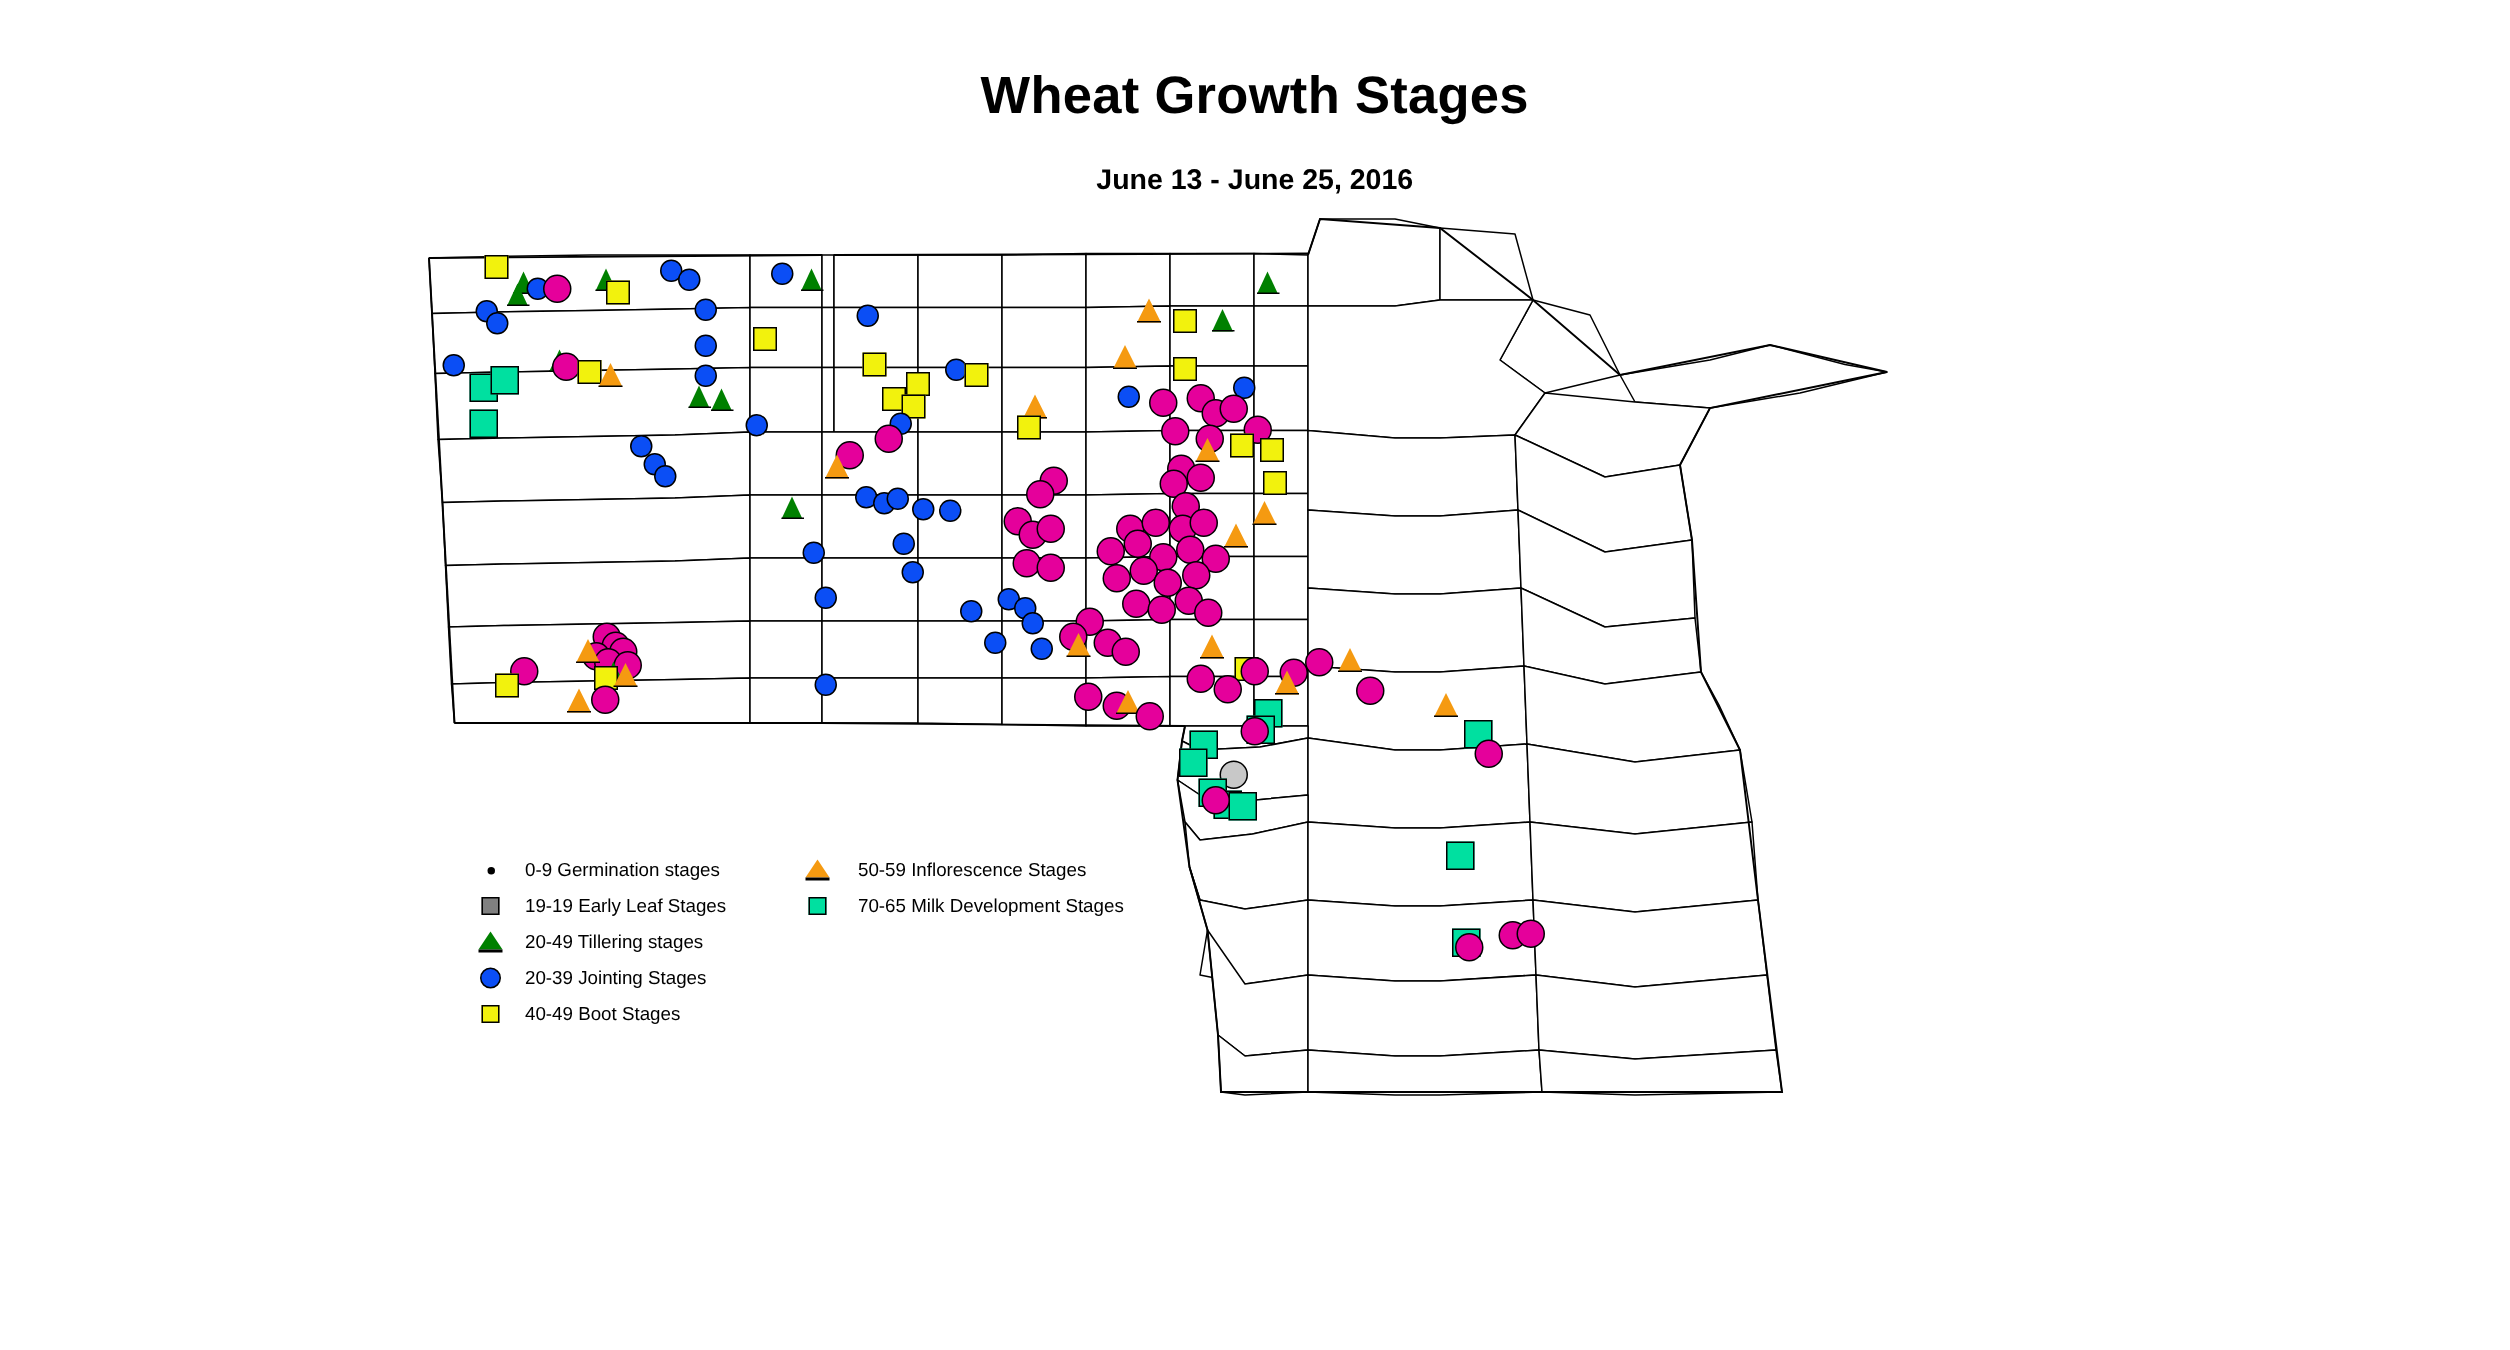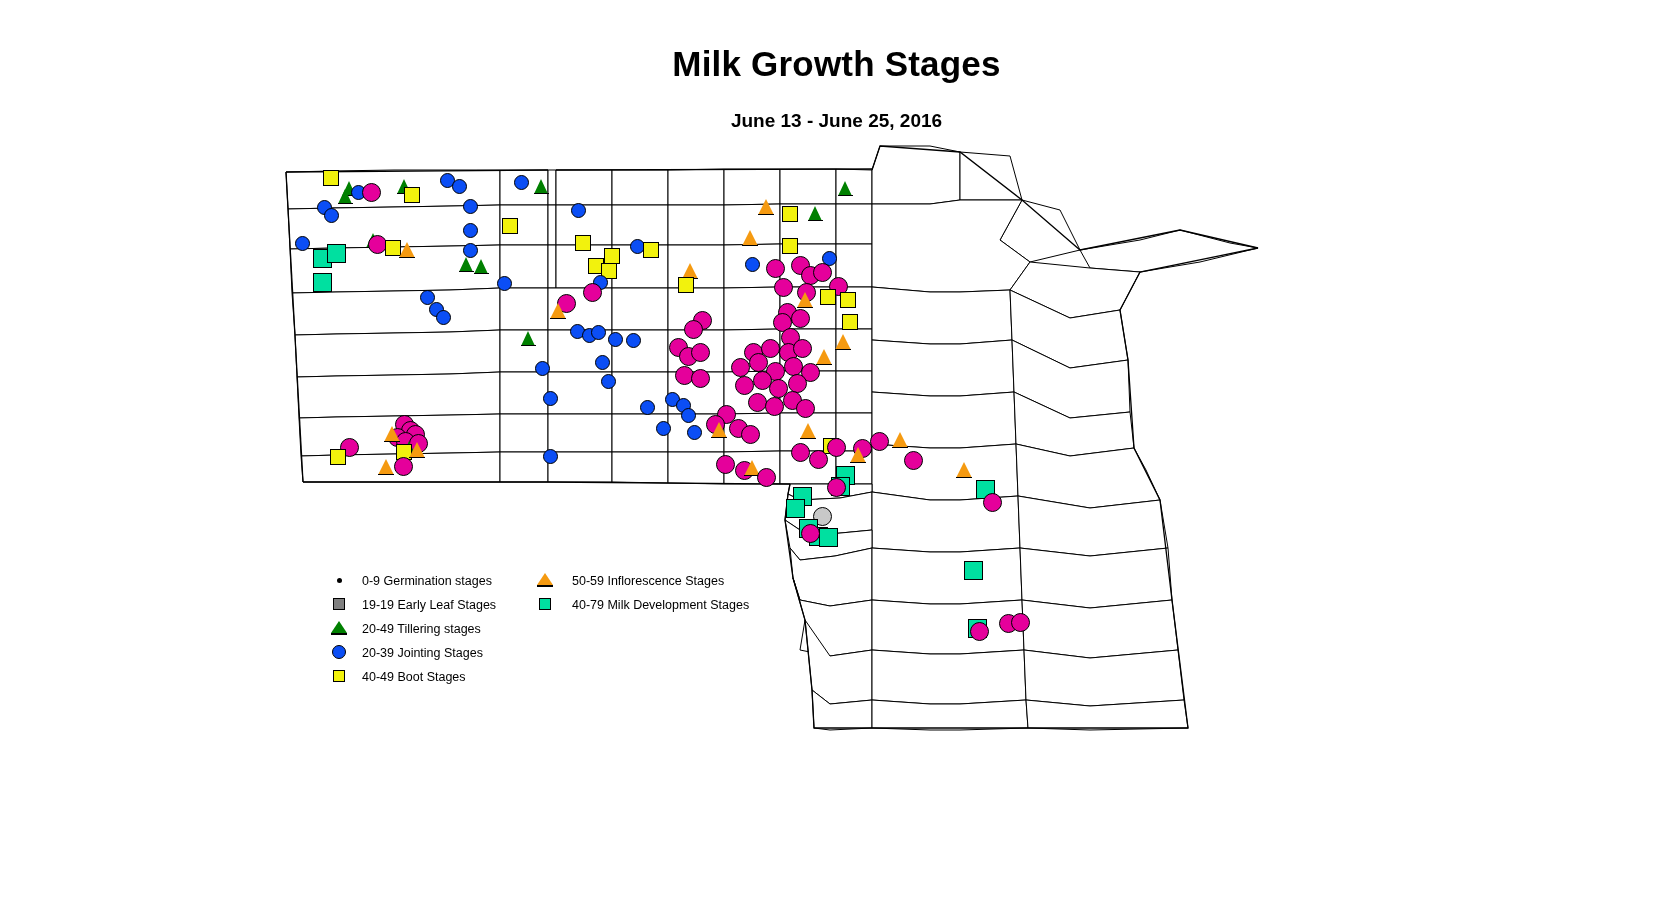--- a/index.html
+++ b/index.html
@@ -22,21 +22,21 @@
     position:absolute;left:0;top:0;width:1673px;height:900px;
   }
   #map-svg{display:block;width:1673px;height:900px;}
   .state-line{fill:none;stroke:#000000;stroke-width:1.3;vector-effect:non-scaling-stroke;}
 
   
   #map-legend{
     position:absolute;left:318px;top:568px;width:470px;height:100px;
   }
   .legend-col{position:absolute;top:0;}
-  .legend-col.left{left:12px;width:200px;}
+  .legend-col.left{left:0;width:200px;}
   .legend-col.right{left:218px;width:260px;}
   .legend-item{
     position:relative;height:24px;line-height:24px;
     white-space:nowrap;
   }
   .legend-swatch{
     position:absolute;left:0;top:0;width:22px;height:24px;
   }
   .legend-label{
     display:inline-block;margin-left:32px;
@@ -56,21 +56,21 @@
   #marker-layer{position:absolute;left:0;top:0;width:1673px;height:900px;pointer-events:none;}
   .mk{position:absolute;}
   .mk-circle{border-radius:50%;border:1.2px solid #000;box-sizing:border-box;}
   .mk-square{border:1.2px solid #000;box-sizing:border-box;}
   .mk-tri{width:0;height:0;}
   .mk-tri-b{position:absolute;background:#000;height:1.2px;}
 </style>
 </head>
 <body>
 
-<div id="page-title">Milk Growth Stages</div>
+<div id="page-title">Wheat Growth Stages</div>
 <div id="page-subtitle">June 13 - June 25, 2016</div>
 
 <div id="map-figure">
   <svg id="map-svg" viewBox="0 0 1673 900" xmlns="http://www.w3.org/2000/svg">
     <g id="counties" fill="#ffffff" stroke="#000000" stroke-width="1" stroke-linejoin="round">
 
       <path d="M286,172 L332,171 L394,170 L452,170 L500,170 L500,205 L452,206 L394,207 L332,208 L288,209 Z"></path>
       <path d="M288,209 L332,208 L394,207 L452,206 L500,205 L500,245 L452,246 L394,247 L336,248 L290,249 Z"></path>
       <path d="M290,249 L336,248 L394,247 L452,246 L500,245 L500,288 L450,290 L394,291 L336,292 L292,293 Z"></path>
       <path d="M292,293 L336,292 L394,291 L450,290 L500,288 L500,330 L450,332 L394,333 L336,334 L295,335 Z"></path>
@@ -461,15 +461,15 @@
           <span class="sw-square" style="background: rgb(242, 242, 13);"></span>
         </span><span class="legend-label">40-49 Boot Stages</span></div>
     </div>
   <div class="legend-col right">
       <div class="legend-item"><span class="legend-swatch">
           <span class="sw-tri" style="border-bottom: 12px solid rgb(245, 154, 17);"></span>
           <span class="sw-tri-base"></span>
         </span><span class="legend-label">50-59 Inflorescence Stages</span></div>
       <div class="legend-item"><span class="legend-swatch">
           <span class="sw-square" style="background: rgb(0, 224, 160);"></span>
-        </span><span class="legend-label">40-79 Milk Development Stages</span></div>
+        </span><span class="legend-label">70-65 Milk Development Stages</span></div>
     </div>
 </div>
 
 </body></html>

